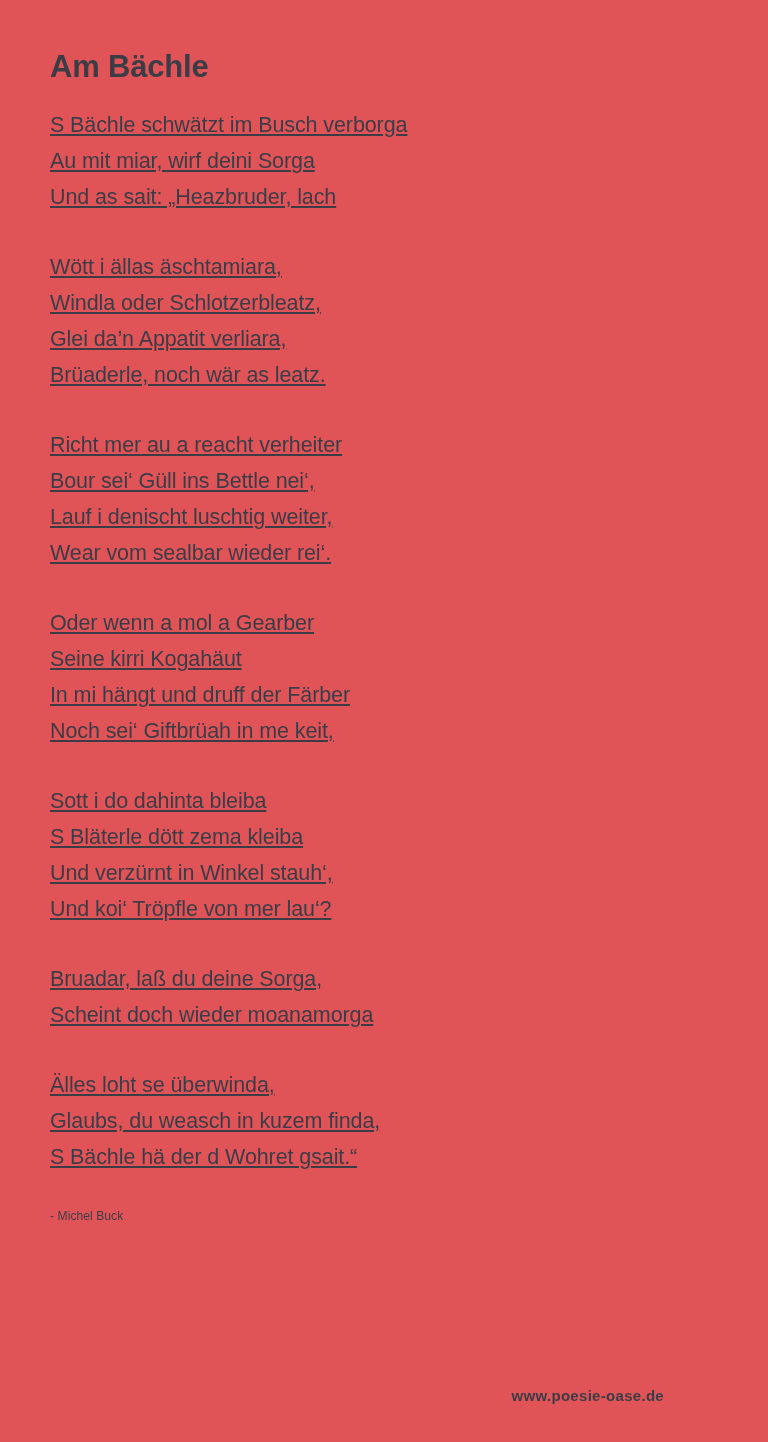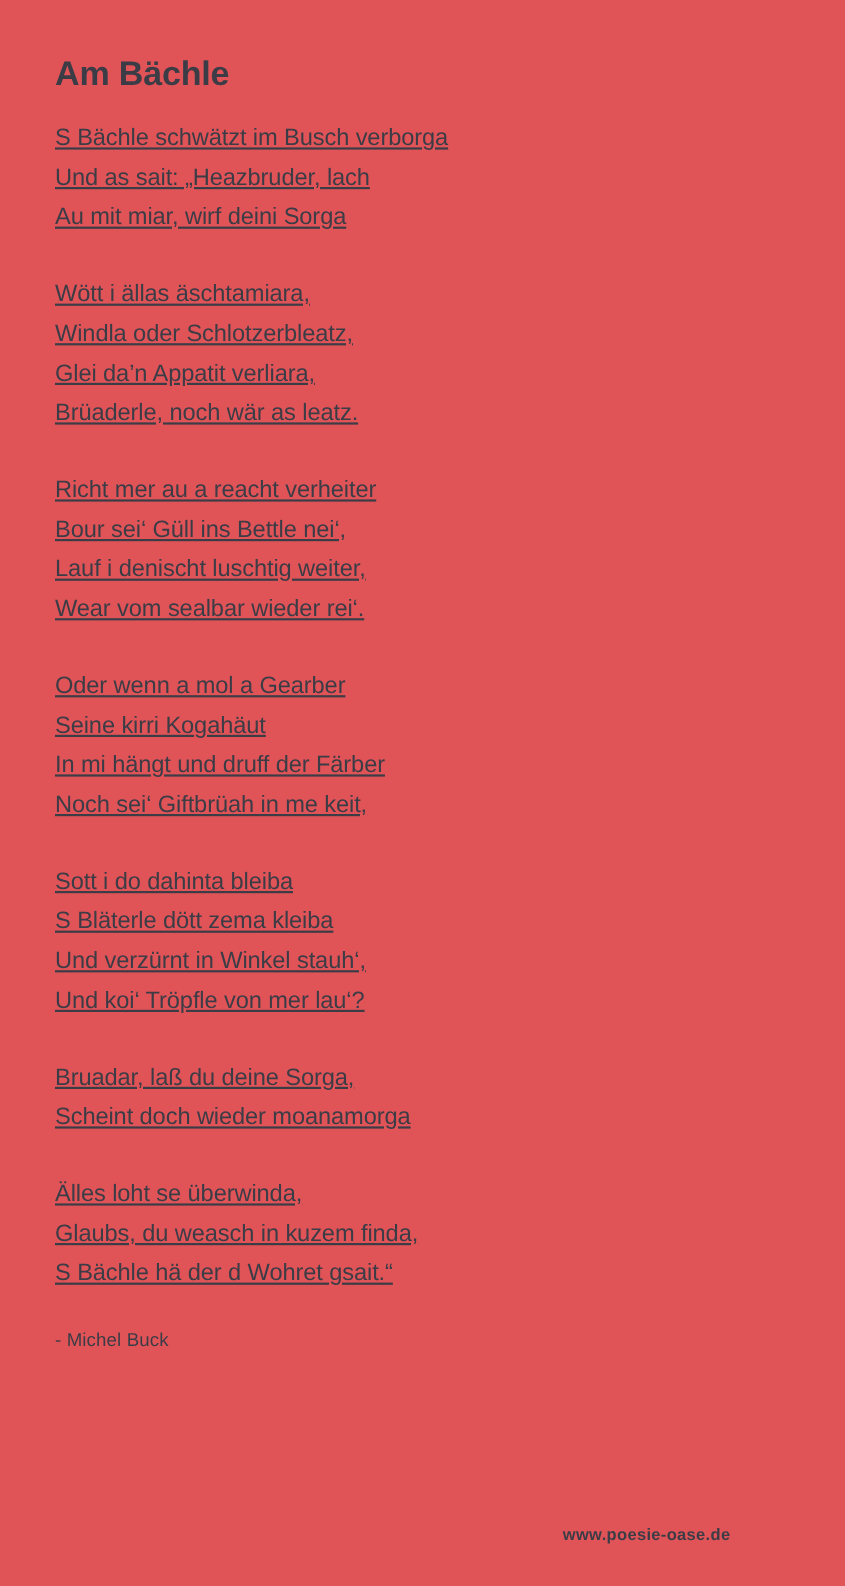--- a/index.html
+++ b/index.html
@@ -36,21 +36,21 @@
     text-decoration: underline;
   }
   .poem-line {
     font-size: 21.5px;
     line-height: 36px;
     color: #3c3c46;
     white-space: pre-wrap;
     letter-spacing: -0.1px;
   }
   .author {
-    font-size: 17px;
+    font-size: 12px;
     color: #3c3c46;
     margin-top: 4px;
     letter-spacing: 0.1px;
   }
   .watermark {
     position: absolute;
     right: 104px;
     bottom: 38px;
     font-size: 15px;
     font-weight: bold;
@@ -61,22 +61,22 @@
 </style>
 </head>
 <body>
 
 <div class="poem-card">
 
   <h1 class="poem-title">Am Bächle</h1>
 
   <div class="stanza">
     <div class="poem-line">S Bächle schwätzt im Busch verborga</div>
+    <div class="poem-line">Au mit miar, wirf deini Sorga</div>
     <div class="poem-line">Und as sait: „Heazbruder, lach</div>
-    <div class="poem-line">Au mit miar, wirf deini Sorga</div>
   </div>
 
   <div class="stanza">
     <div class="poem-line">Wött i ällas äschtamiara,</div>
     <div class="poem-line">Windla oder Schlotzerbleatz,</div>
     <div class="poem-line">Glei da’n Appatit verliara,</div>
     <div class="poem-line">Brüaderle, noch wär as leatz.</div>
   </div>
 
   <div class="stanza">

